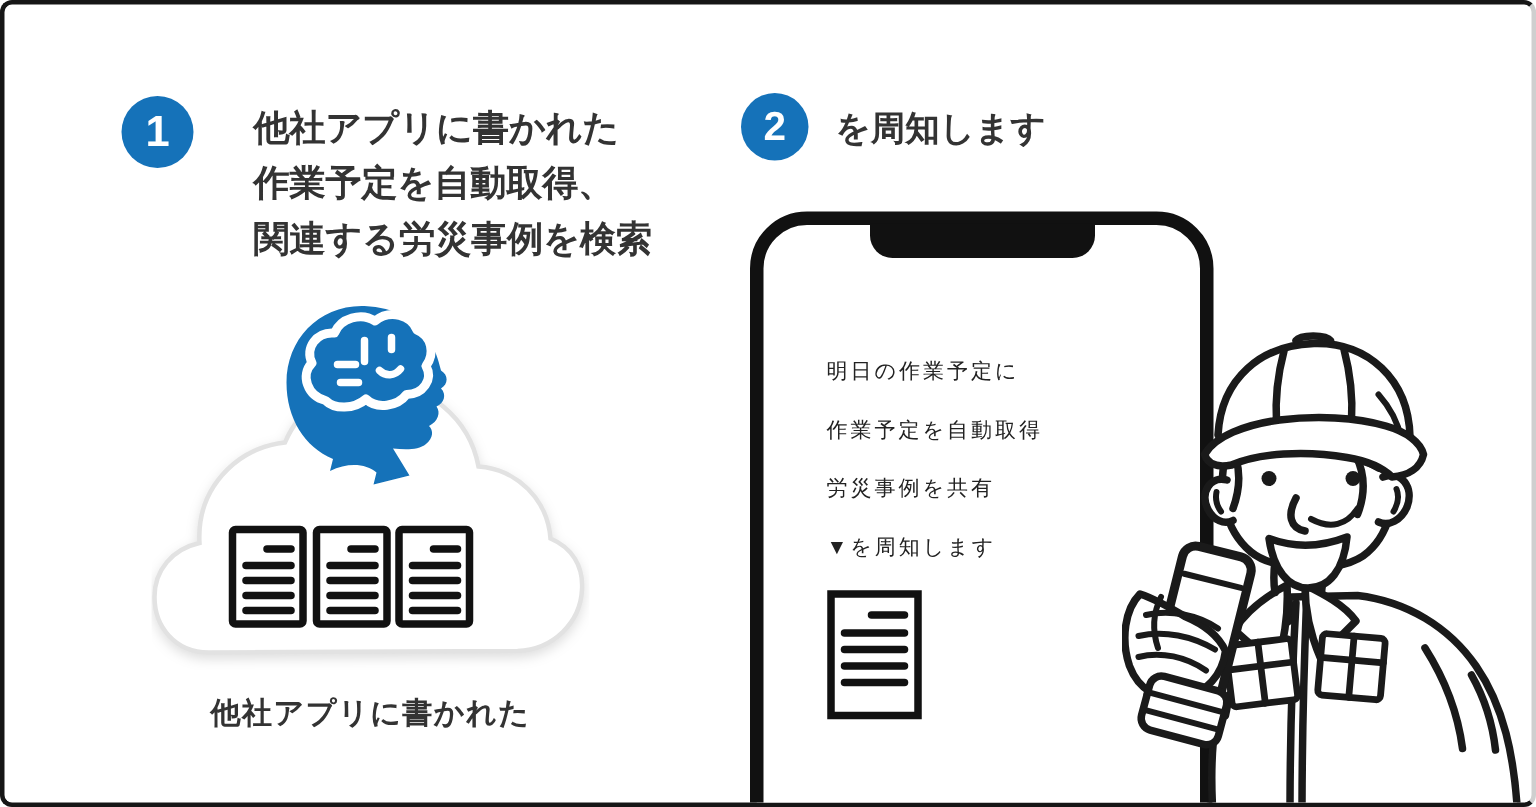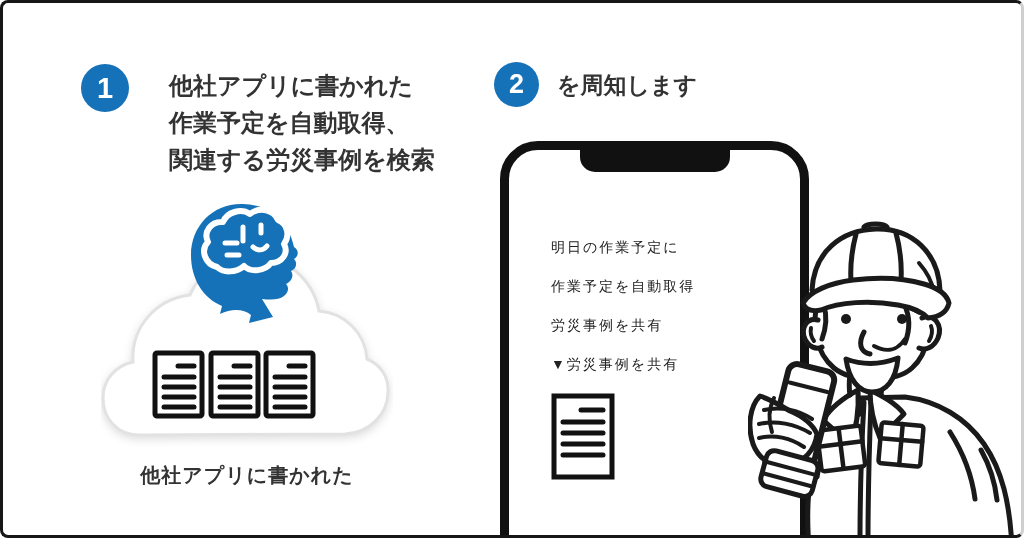--- a/index.html
+++ b/index.html
@@ -117,21 +117,21 @@
     <span>2</span>
   </div>
   <div class="step-title" id="title2">を周知します</div>
 
   <div class="phone">
     <div class="notch"></div>
     <div class="phone-message">
       <div>明日の作業予定に</div>
       <div>作業予定を自動取得</div>
       <div>労災事例を共有</div>
-      <div>▼労災事例を共有</div>
+      <div>▼を周知します</div>
     </div>
     <svg class="phone-doc" width="64" height="87" viewBox="0 0 64 87">
       <g stroke="#111111" fill="#ffffff" stroke-linecap="round">
         <rect x="3" y="3" width="58" height="81" stroke-width="5"></rect>
         <g stroke-width="5">
           <line x1="30" y1="17" x2="52" y2="17"></line>
           <line x1="12" y1="29" x2="52" y2="29"></line>
           <line x1="12" y1="40" x2="52" y2="40"></line>
           <line x1="12" y1="51" x2="52" y2="51"></line>
           <line x1="12" y1="62" x2="52" y2="62"></line>

